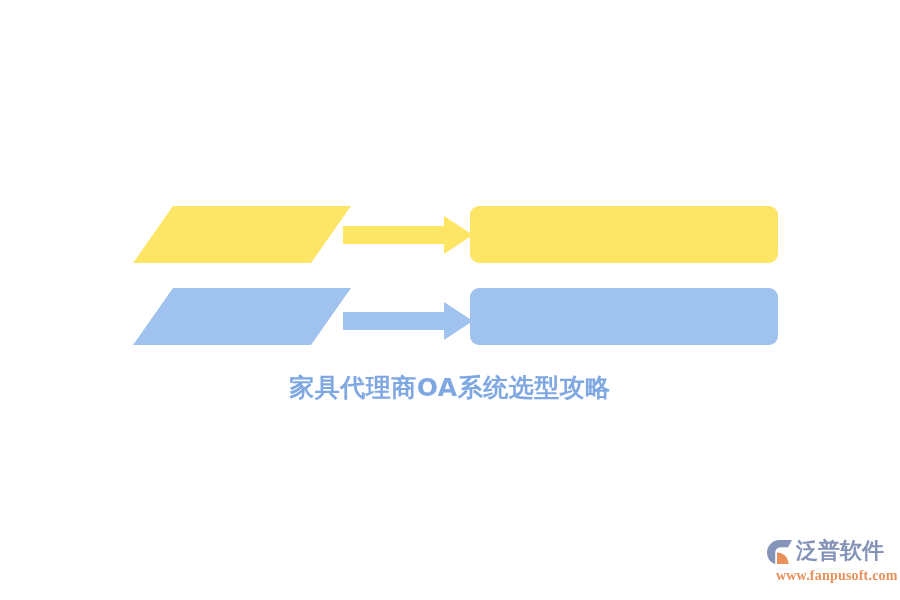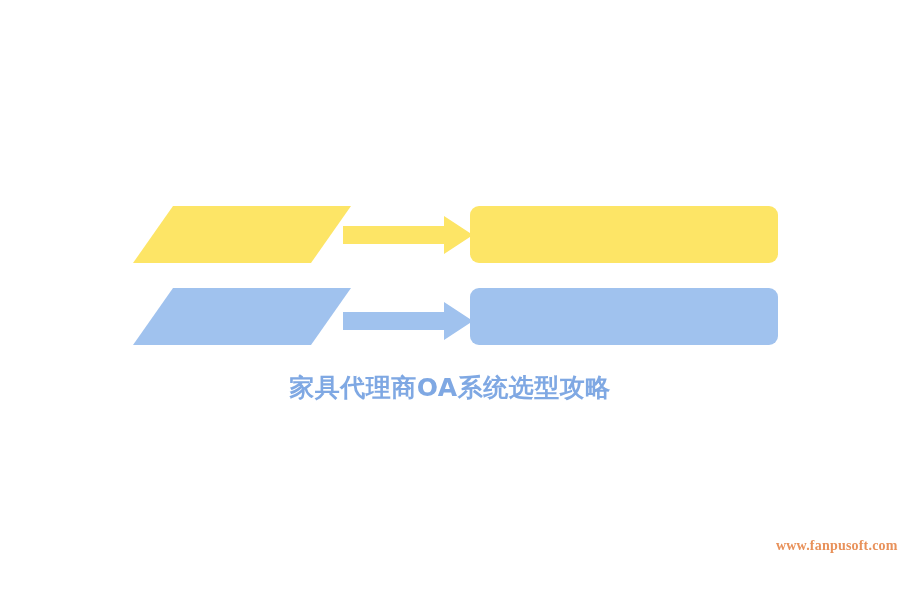--- a/index.html
+++ b/index.html
@@ -177,16 +177,25 @@
       </div>
     </div>
 
   </div>
 
   <div class="caption">
     <span class="caption-line" style="color:#7FA8E3">家具代理商OA系统选型攻略</span>
   </div>
 
   <div class="logo">
+    <div class="logo-top">
+      <span class="logo-mark">
+        <svg viewBox="0 0 28 27">
+          <path d="M22.5 26 A11.5 11.5 0 0 0 11 14.5 L11 26 Z" fill="#E8915A"></path>
+          <path d="M26 2 L13.5 2 A12.5 12.5 0 0 0 1 14.5 A12.5 12.5 0 0 0 9.2 26.2 L9.2 14.5 A5.2 5.2 0 0 1 14.4 9.3 L22 9.3 Z" fill="#8494B8"></path>
+        </svg>
+      </span>
+      <span class="logo-name" style="color:#8494B8">泛普软件</span>
+    </div>
     <div class="logo-url" style="color:#E8915A">www.fanpusoft.com</div>
   </div>
 
 </div>
 
 </body></html>

